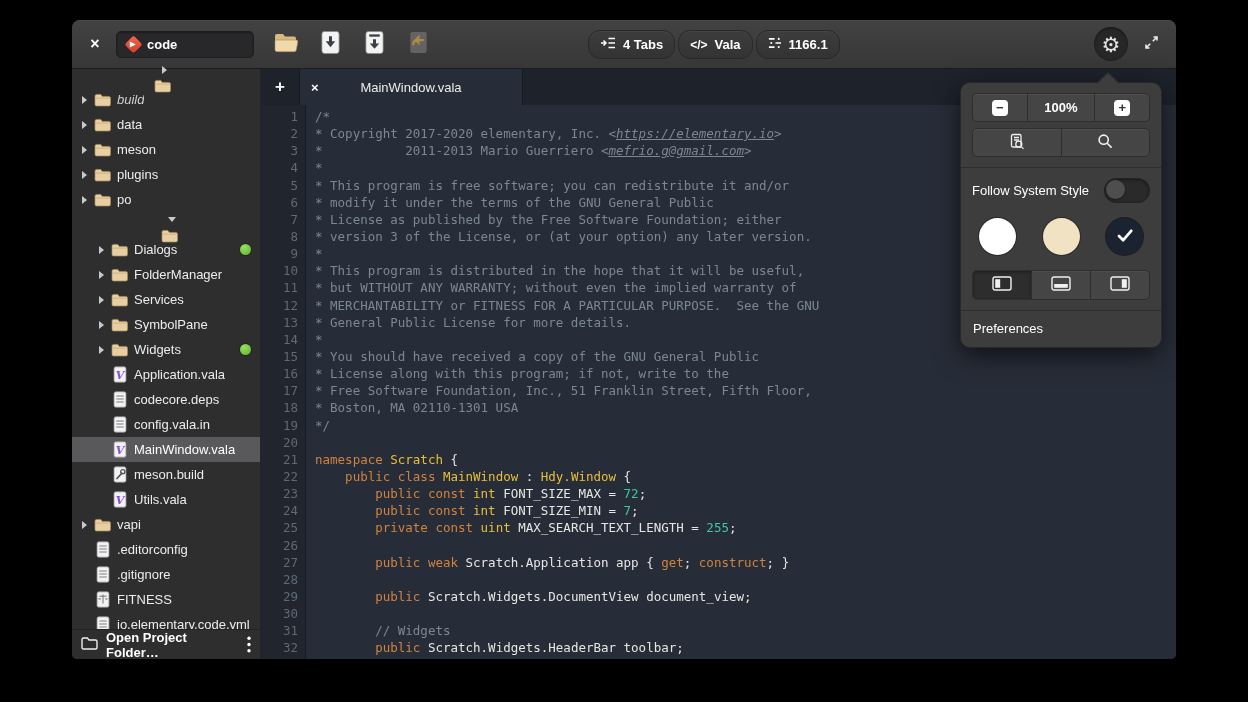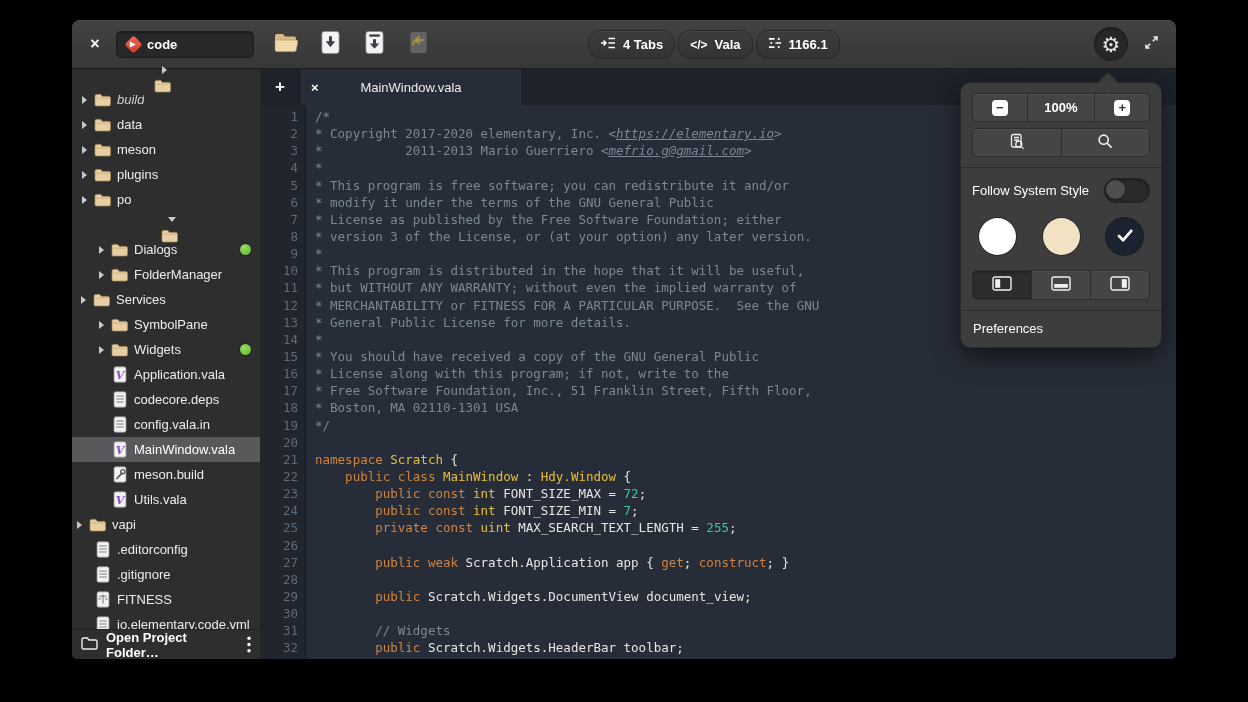--- a/index.html
+++ b/index.html
@@ -315,21 +315,21 @@
               <i></i>
             </span>
             <span class="tree-icon">
               <svg width="17" height="14" viewBox="0 0 17 14">
                 <path d="M1 3 q0-1.6 1.6-1.6 h4.2 l1.5 2 h6.5 q1.7 0 1.7 1.7 v6.3 q0 1.6-1.6 1.6 H2.6 q-1.6 0-1.6-1.6z" fill="#e7cfa3" stroke="#ab8d5a" stroke-width=".7"></path>
                 <path d="M1.2 5.1 h14.6" stroke="#c9ac78" stroke-width=".8"></path>
               </svg>
             </span>
             <span class="tree-label">FolderManager</span>
           </div>
-          <div class="tree-row" style="padding-left: 4px;">
+          <div class="tree-row" style="padding-left: 22px;">
             <span class="expander collapsed">
               <i></i>
             </span>
             <span class="tree-icon">
               <svg width="17" height="14" viewBox="0 0 17 14">
                 <path d="M1 3 q0-1.6 1.6-1.6 h4.2 l1.5 2 h6.5 q1.7 0 1.7 1.7 v6.3 q0 1.6-1.6 1.6 H2.6 q-1.6 0-1.6-1.6z" fill="#e7cfa3" stroke="#ab8d5a" stroke-width=".7"></path>
                 <path d="M1.2 5.1 h14.6" stroke="#c9ac78" stroke-width=".8"></path>
               </svg>
             </span>
             <span class="tree-label">Services</span>
@@ -421,21 +421,21 @@
           <div class="tree-row" style="padding-left: 22px;">
             <span class="expander"></span>
             <span class="tree-icon">
               <svg width="14" height="17" viewBox="0 0 14 17">
                 <rect x="1" y="0.8" width="12" height="15.4" rx="1.8" fill="#f2f2f2" stroke="#8f8f8f" stroke-width=".8"></rect>
                 <text x="7" y="12.6" font-size="11" font-family="DejaVu Serif, serif" font-style="italic" font-weight="bold" fill="#8a4fd8" text-anchor="middle">V</text>
               </svg>
             </span>
             <span class="tree-label">Utils.vala</span>
           </div>
-          <div class="tree-row" style="">
+          <div class="tree-row" style="padding-left: 5px;">
             <span class="expander collapsed">
               <i></i>
             </span>
             <span class="tree-icon">
               <svg width="17" height="14" viewBox="0 0 17 14">
                 <path d="M1 3 q0-1.6 1.6-1.6 h4.2 l1.5 2 h6.5 q1.7 0 1.7 1.7 v6.3 q0 1.6-1.6 1.6 H2.6 q-1.6 0-1.6-1.6z" fill="#e7cfa3" stroke="#ab8d5a" stroke-width=".7"></path>
                 <path d="M1.2 5.1 h14.6" stroke="#c9ac78" stroke-width=".8"></path>
               </svg>
             </span>
             <span class="tree-label">vapi</span>

